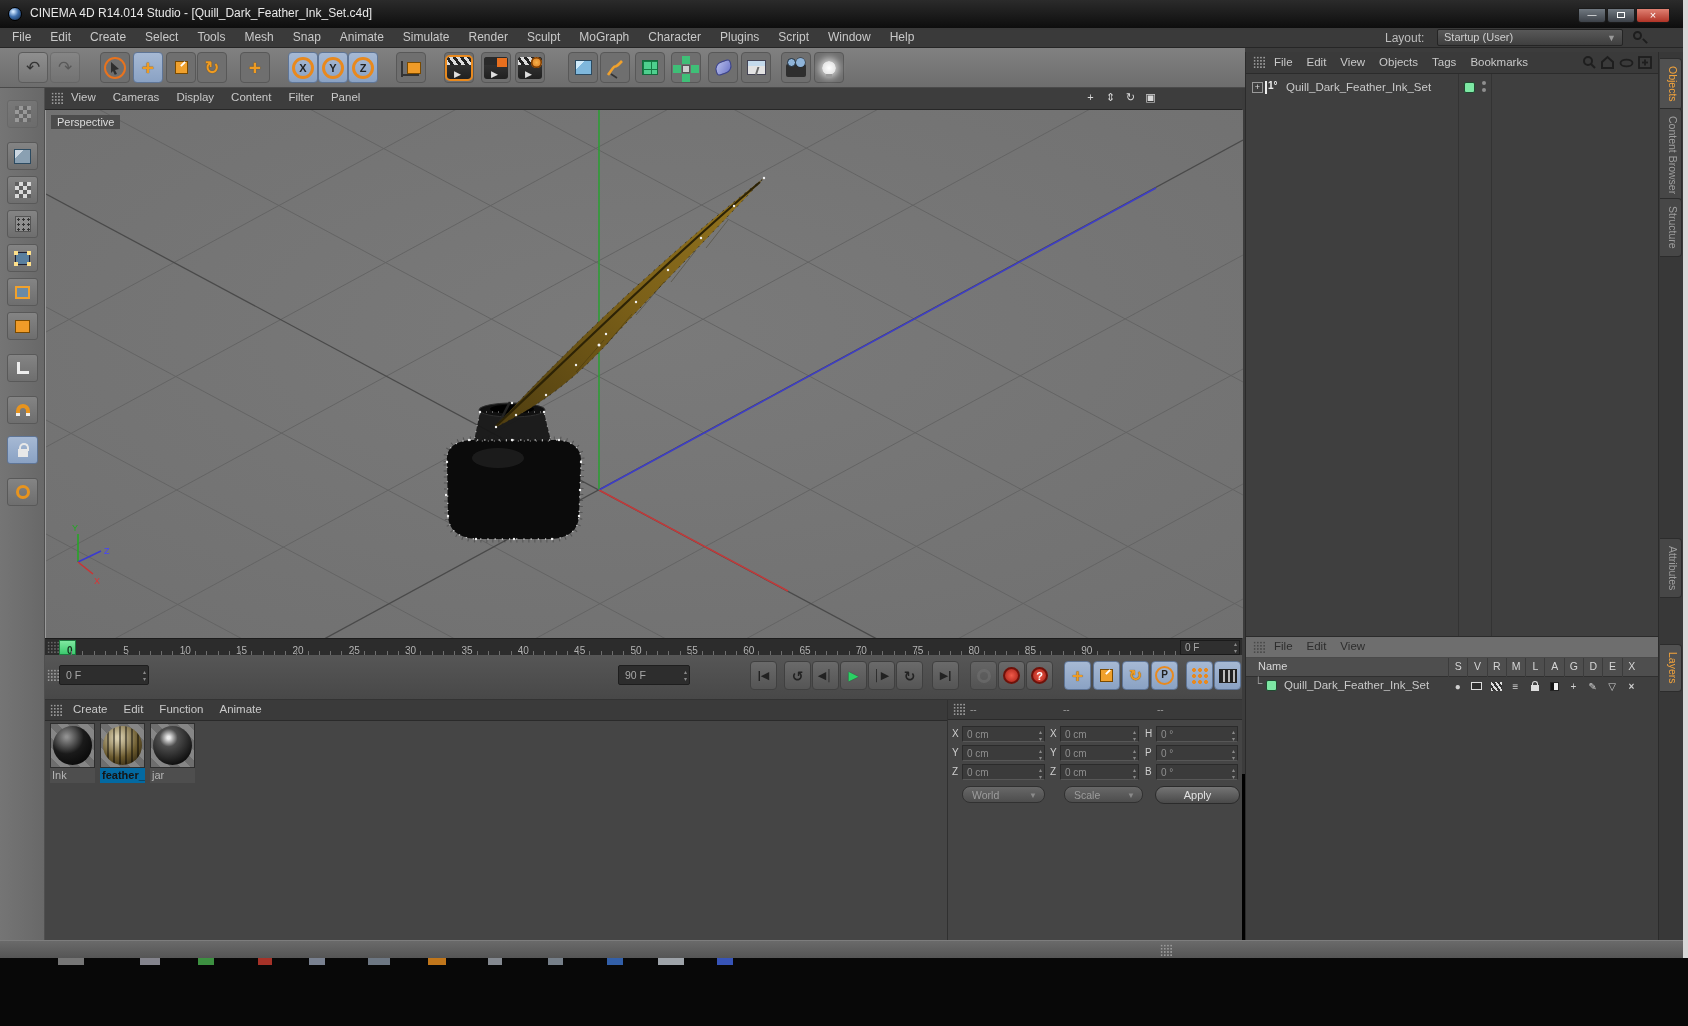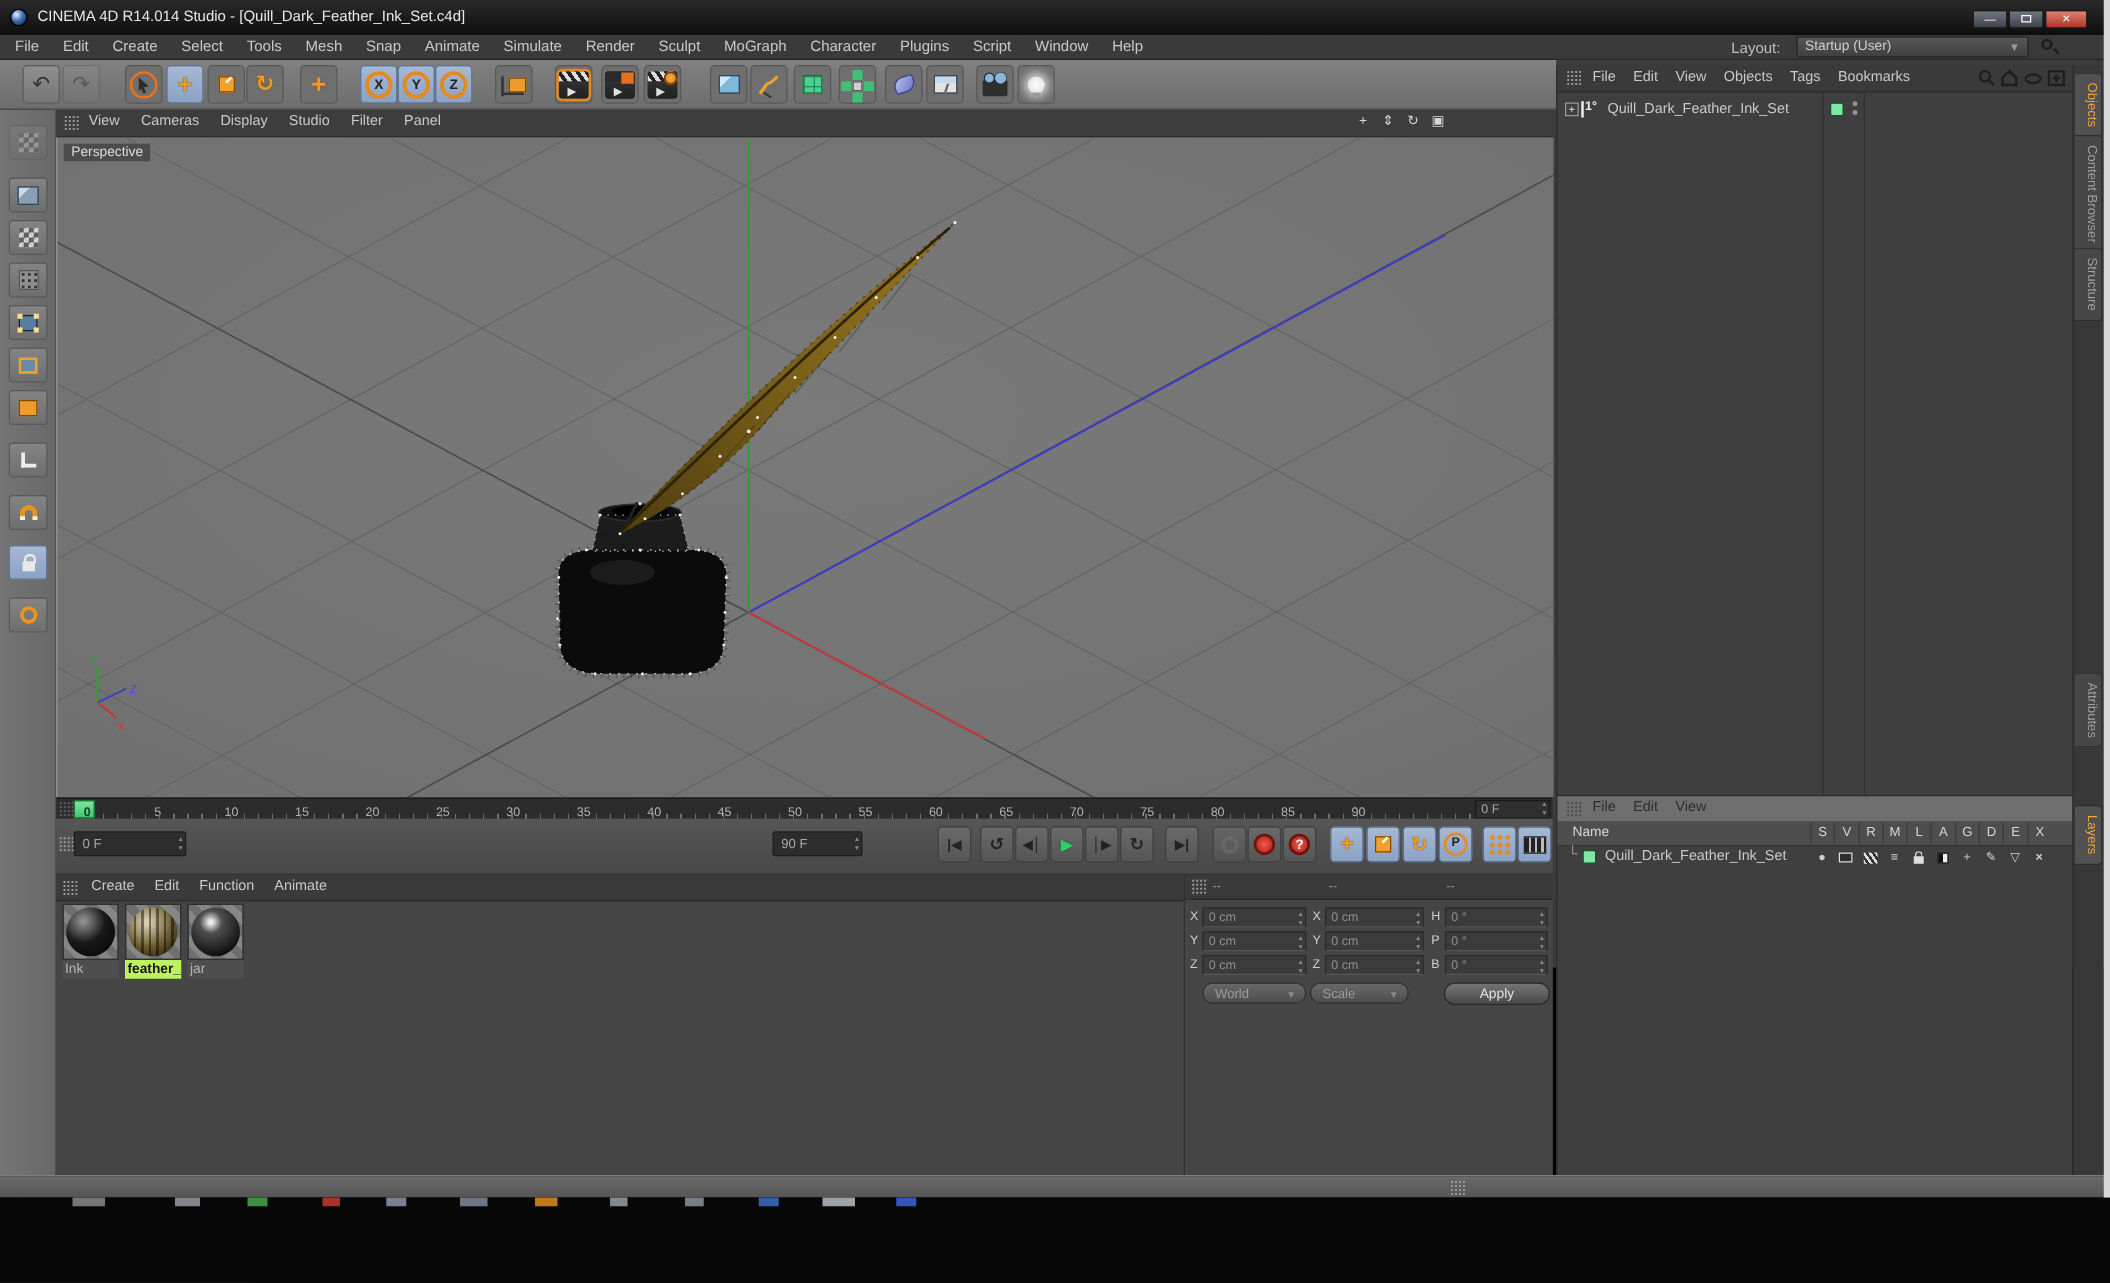--- a/index.html
+++ b/index.html
@@ -165,21 +165,21 @@
   .mattile { position:absolute; top:23px; width:45px; }
   .matthumb { width:45px; height:45px; background:repeating-linear-gradient(45deg,#6e6e6e 0 7px,#868686 7px 14px); border:1px solid #2e2e2e; }
   .sph { width:39px; height:39px; border-radius:50%; margin:2px auto; }
   .sph.ink { background:radial-gradient(circle at 35% 28%, #909090 3%, #1a1a1a 45%, #000 100%); }
   .sph.feather { background:radial-gradient(circle at 38% 30%, #d9cfae 5%, #6b5a2e 55%, #171104 100%);
     position:relative; overflow:hidden; }
   .sph.feather::after { content:""; position:absolute; inset:0; border-radius:50%;
     background:repeating-linear-gradient(90deg,transparent 0 4px,rgba(0,0,0,.45) 4px 6px); }
   .sph.jar { background:radial-gradient(circle at 40% 30%, #ececec 4%, #4e4e4e 25%, #101010 75%); }
   .matlabel { height:15px; font-size:11px; color:#b5b5b5; padding:1px 2px; background:#4e4e4e; }
-  .matlabel.sel { background:#bef264; color:#151515; font-weight:bold; }
+  .matlabel.sel { background:#0369a1; color:#151515; font-weight:bold; }
 
   #coords { position:absolute; left:903px; top:0; width:294px; height:240px; background:#454545; }
   #coords .chead { position:relative; height:20px; background:#3a3a3a; border-bottom:1px solid #2a2a2a; color:#9a9a9a; font-size:10px; }
   #coords .chead .grip { position:absolute; left:5px; top:3px; }
   .chead .h1 { position:absolute; left:22px; top:4px; } .chead .h2 { position:absolute; left:115px; top:4px; }
   .chead .h3 { position:absolute; left:209px; top:4px; }
   .crow { position:absolute; height:16px; width:294px; }
   .clab { position:absolute; top:2px; font-size:10px; color:#cfcfcf; }
   .cfield { position:absolute; height:16px; background:#3b3b3b; border:1px solid #2b2b2b; border-bottom-color:#575757;
     color:#8f8f8f; font-size:10px; padding:2px 4px; }
@@ -403,21 +403,21 @@
   </div>
 
   <div class="abs" id="center">
 
     <div class="abs" id="vpmenubar">
       <span class="grip"></span>
       <div class="vm-items">
           <span class="mb-item">View</span>
           <span class="mb-item">Cameras</span>
           <span class="mb-item">Display</span>
-          <span class="mb-item">Studio</span>
+          <span class="mb-item">Content</span>
           <span class="mb-item">Filter</span>
           <span class="mb-item">Panel</span>
         </div>
       <div class="vpnav">
         <span>+</span>
         <span>⇕</span>
         <span>↻</span>
         <span>▣</span>
       </div>
     </div>
@@ -653,21 +653,21 @@
         <div class="crow" style="top:64px">
           <span class="clab" style="left:4px">Z</span>
           <span class="cfield" style="left:14px;width:83px"><span>0 cm</span><span class="stepper" style="top:2px">▴<br>▾</span></span>
           <span class="clab" style="left:102px">Z</span>
           <span class="cfield" style="left:112px;width:79px"><span>0 cm</span><span class="stepper" style="top:2px">▴<br>▾</span></span>
           <span class="clab" style="left:197px">B</span>
           <span class="cfield" style="left:208px;width:82px"><span>0 °</span><span class="stepper" style="top:2px">▴<br>▾</span></span>
         </div>
         <div class="crow" style="top:86px">
           <span class="cdrop" style="left:14px;width:83px"><span>World</span><span class="caret">▼</span></span>
-          <span class="cdrop" style="left:100px;width:79px"><span>Scale</span><span class="caret">▼</span></span>
+          <span class="cdrop" style="left:116px;width:79px"><span>Scale</span><span class="caret">▼</span></span>
           <span id="applybtn">Apply</span>
         </div>
       </div>
     </div>
   </div>
 
   <div class="abs" id="rightcol">
     <div id="ommenubar">
       <span class="grip"></span>
       <div class="pm-items">

